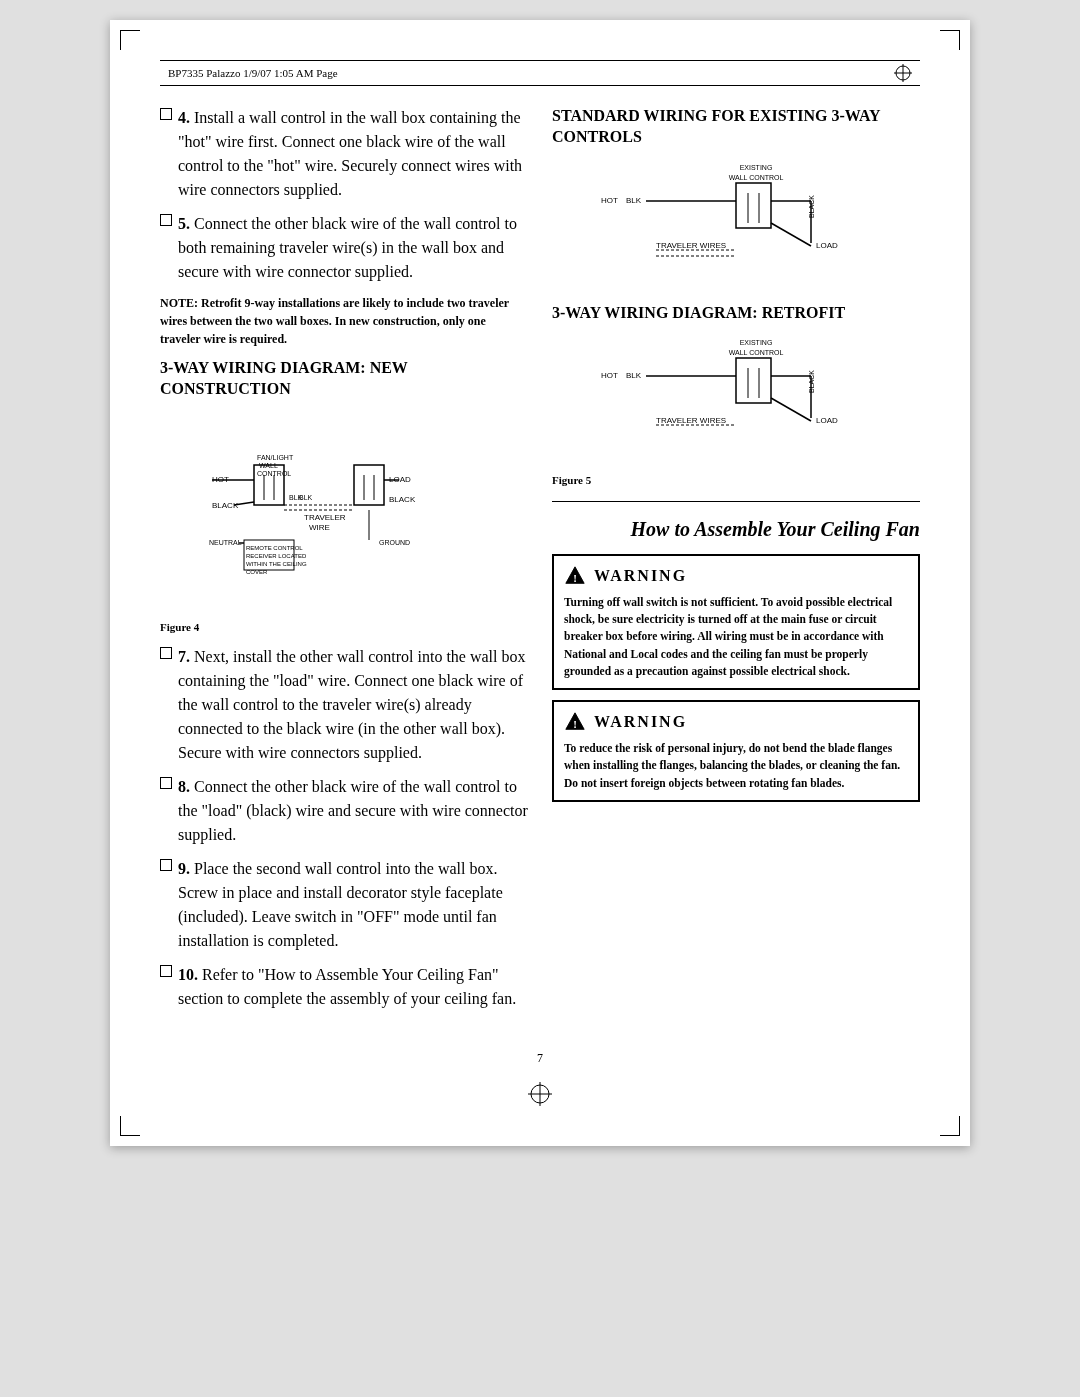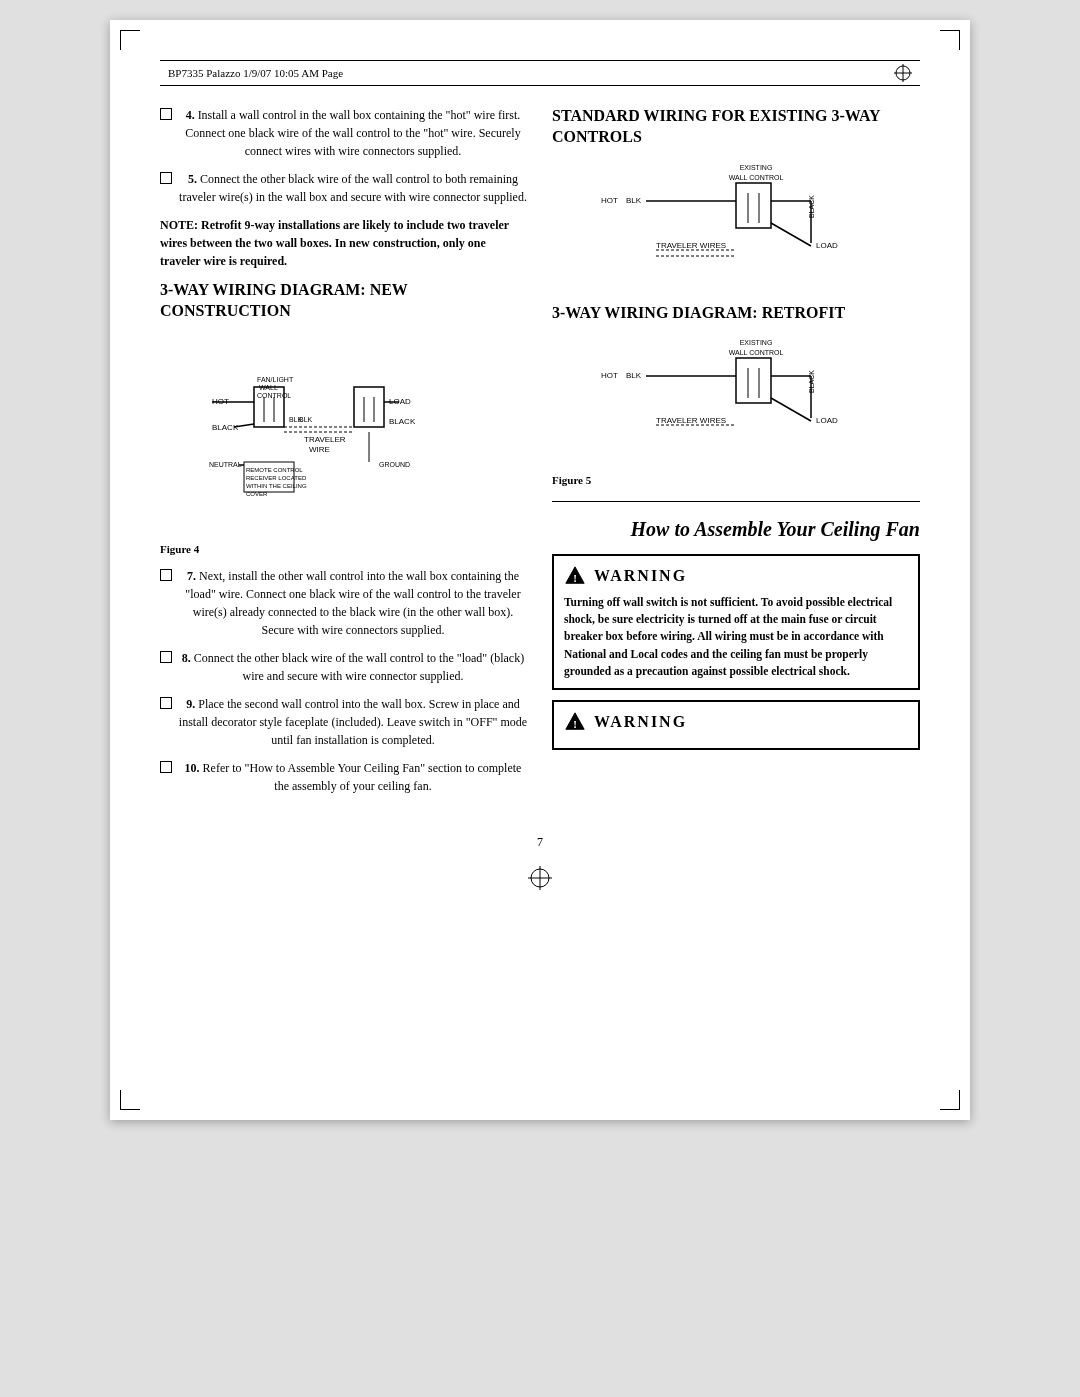--- a/index.html
+++ b/index.html
@@ -62,23 +62,22 @@
     }
     .checkbox {
       width: 12px;
       height: 12px;
       border: 1px solid #000;
       flex-shrink: 0;
       margin-top: 2px;
     }
     .item-text {
       flex: 1;
-      font-size: 12px;
-      line-height: 1.5;
-      text-align: center;
+      font-size: 16px;
+      line-height: 1.5;
     }
     .note-bold {
       font-weight: bold;
       font-size: 12px;
       line-height: 1.5;
       margin-bottom: 10px;
     }
     
     .diagram-container {
       margin: 10px 0;
@@ -148,21 +147,21 @@
 <body>
 
 <div class="page">
 
   <div class="corner-mark corner-tl"></div>
   <div class="corner-mark corner-tr"></div>
   <div class="corner-mark corner-bl"></div>
   <div class="corner-mark corner-br"></div>
 
   <div class="header-bar">
-    <span class="header-text">BP7335 Palazzo  1/9/07  10:05 AM  Page</span>
+    <span class="header-text">BP7335 Palazzo  1/9/07  1:05 AM  Page</span>
     <svg width="18" height="18" viewBox="0 0 18 18">
       <circle cx="9" cy="9" r="7" fill="none" stroke="#000" stroke-width="1"></circle>
       <line x1="9" y1="0" x2="9" y2="18" stroke="#000" stroke-width="1"></line>
       <line x1="0" y1="9" x2="18" y2="9" stroke="#000" stroke-width="1"></line>
     </svg>
   </div>
 
   <div class="columns">
 
     <div class="col-left">
@@ -351,20 +350,21 @@
 
 
       <div class="warning-box">
         <div class="warning-header">
           <svg class="warning-triangle" viewBox="0 0 24 24">
             <polygon points="12,2 22,20 2,20" fill="#000" stroke="#000" stroke-width="1"></polygon>
             <text x="12" y="18" font-size="12" fill="#fff" text-anchor="middle" font-weight="bold">!</text>
           </svg>
           <span class="warning-title">WARNING</span>
         </div>
+        <div class="warning-text">To reduce the risk of personal injury, do not bend the blade flanges when installing the flanges, balancing the blades, or cleaning the fan. Do not insert foreign objects between rotating fan blades.</div>
       </div>
 
     </div>
 
   </div>
 
   <div class="page-number">7</div>
 
   <div style="display:flex; justify-content:center; margin-top:16px;">
     <svg width="24" height="24" viewBox="0 0 24 24">

